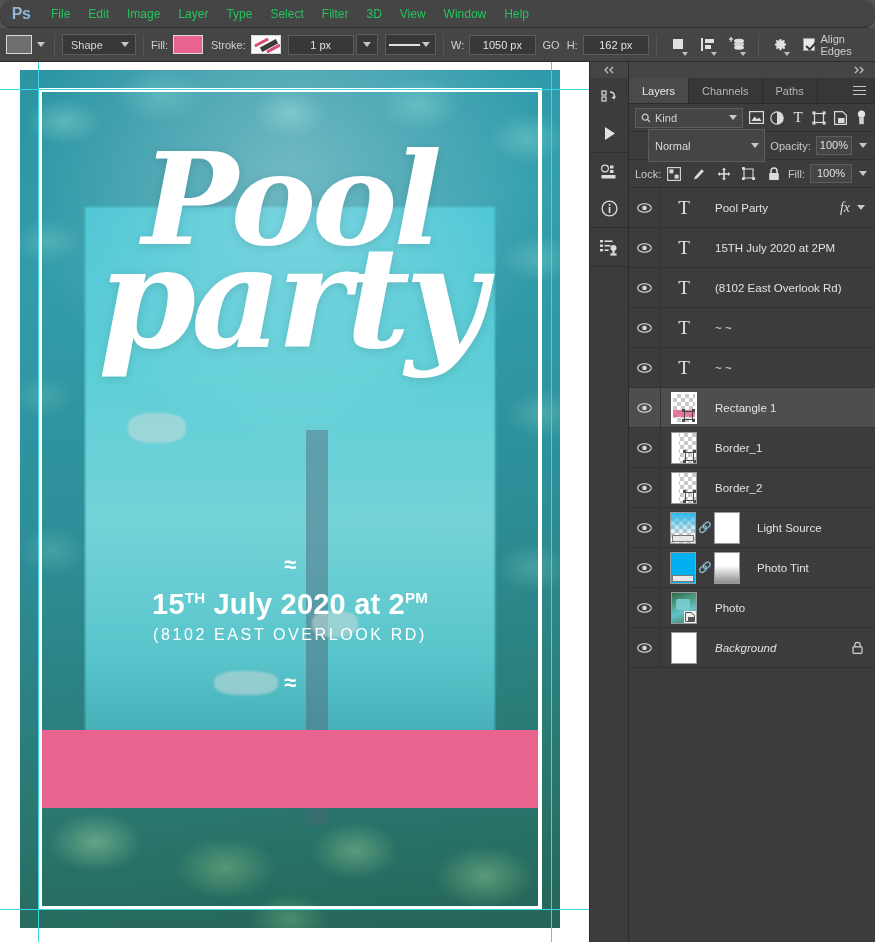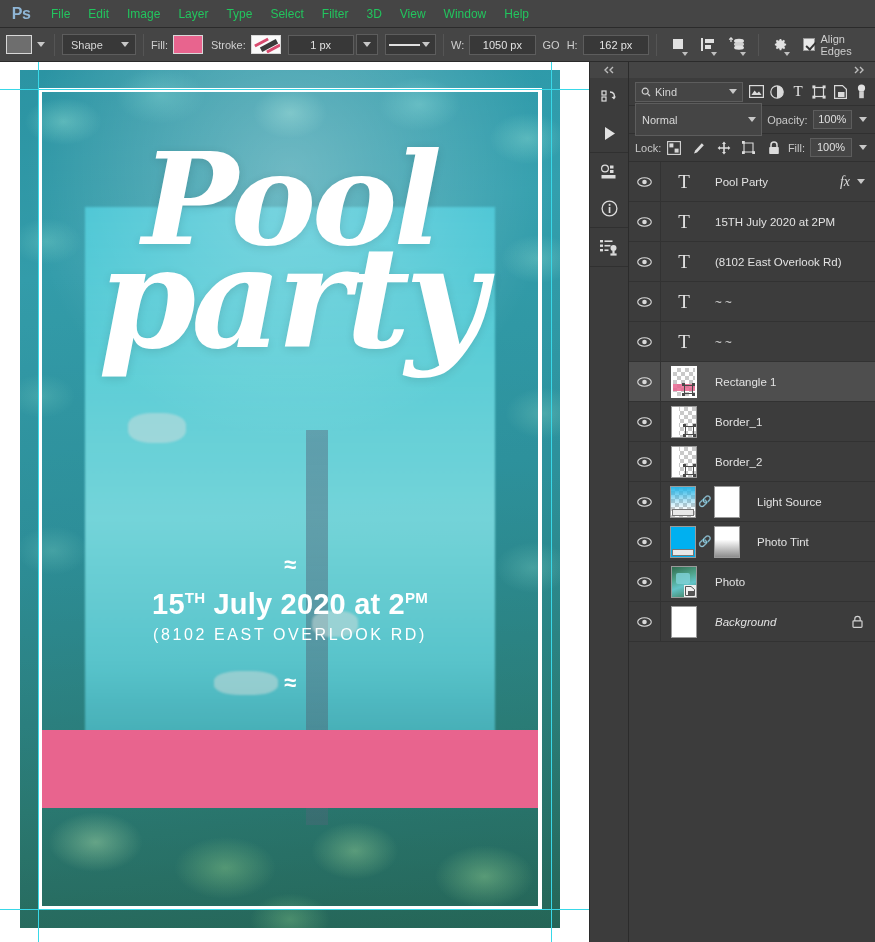--- a/index.html
+++ b/index.html
@@ -9,20 +9,21 @@
     font-family: "Liberation Sans", sans-serif;
     overflow: hidden;
     -webkit-font-smoothing: antialiased;
   }
 
   
   #menubar {
     height: 28px; background: #454545;
     display: flex; align-items: center;
     border-bottom: 1px solid #2b2b2b;
+    border-radius: 12px;
   }
   #ps-logo {
     width: 42px; height: 28px;
     display: flex; align-items: center; justify-content: center;
     color: #8fb6d6; font-size: 16px; font-weight: bold;
     letter-spacing: -0.5px;
   }
   .menu-item {
     padding: 0 9px; height: 28px; line-height: 28px;
     color: #22c55e; font-size: 12px; cursor: default;
@@ -277,21 +278,21 @@
     height: 20px; flex: 1; min-width: 0;
     display: flex; align-items: center; gap: 4px;
     padding: 0 3px 0 5px; color: #d4d4d4; font-size: 11px;
   }
   .filter-icons { display: flex; align-items: center; gap: 5px; }
   .fi { width: 16px; height: 16px; display: flex; align-items: center; justify-content: center; }
   .blend-select {
     background: #454545; border: 1px solid #5d5d5d;
     height: 33px; width: 135px;
     display: flex; align-items: center; justify-content: space-between;
-    padding: 0 3px 0 6px; color: #d9d9d9; font-size: 11px;
+    padding: 0 3px 0 6px; color: #d9d9d9; font-size: 11px; margin-left: 13px;
   }
   .small-lbl { color: #c9c9c9; font-size: 11px; }
   .num-field {
     background: #454545; border: 1px solid #5d5d5d;
     height: 19px; width: 42px; color: #e0e0e0;
     font-size: 11px; text-align: center; line-height: 17px;
   }
   .lock-icons { display: flex; align-items: center; gap: 9px; }
 
   
@@ -540,20 +541,32 @@
   </div>
 
   <div id="layers-panel">
 
     <div id="panel-collapse">
       <svg width="12" height="8" viewBox="0 0 12 8">
           <path d="M2 1 L5 4 L2 7 M7 1 L10 4 L7 7" stroke="#bdbdbd" stroke-width="1.4" fill="none"></path>
         </svg>
     </div>
 
+    <div id="panel-tabs">
+      <div class="ptab active">Layers</div>
+      <div class="ptab">Channels</div>
+      <div class="ptab">Paths</div>
+      <div id="panel-menu">
+        <div class="hamburger">
+            <span></span>
+            <span></span>
+            <span></span>
+          </div>
+      </div>
+    </div>
 
     <div class="panel-row">
       <div class="filter-select">
         <svg width="10" height="10" viewBox="0 0 10 10">
           <circle cx="4.2" cy="4.2" r="3" fill="none" stroke="#d0d0d0" stroke-width="1.2"></circle>
           <path d="M6.4 6.4 L9 9" stroke="#d0d0d0" stroke-width="1.3"></path>
         </svg>
         <span style="flex:1">Kind</span>
         <span class="caret"></span>
       </div>

